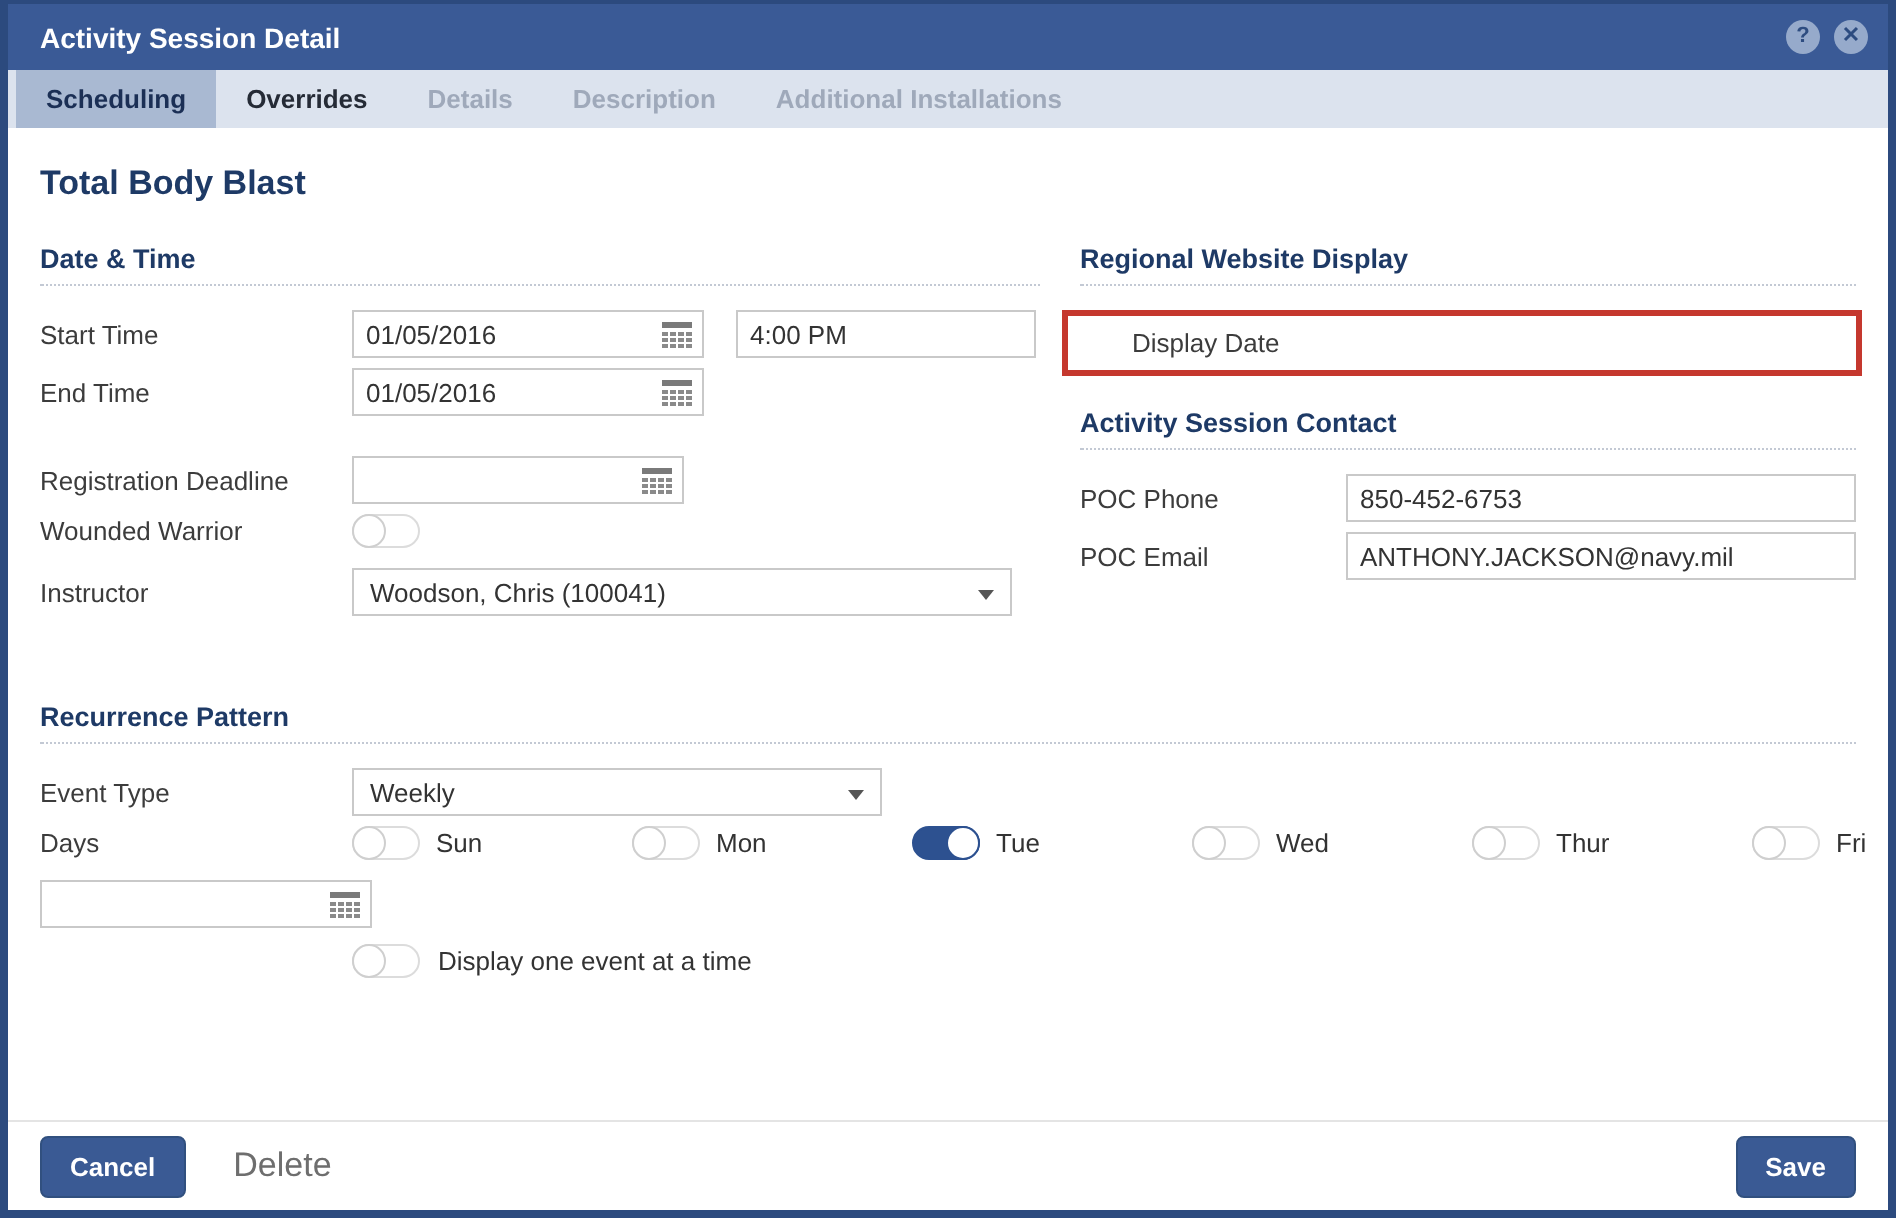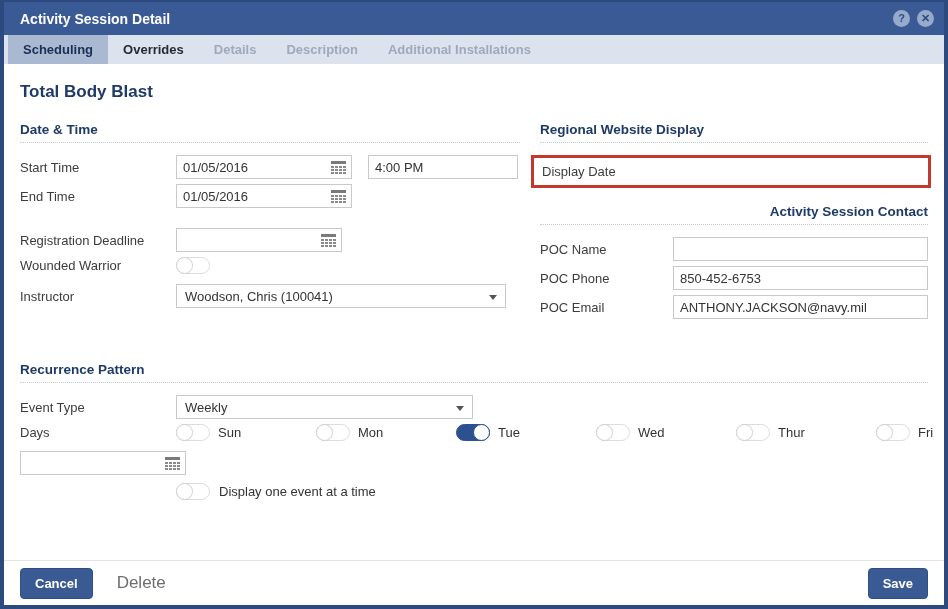--- a/index.html
+++ b/index.html
@@ -76,21 +76,21 @@
     position:relative; height:24px; border:1px solid #c9c9c9; background:#fff;
     display:flex; align-items:center; font-size:13px; color:#333;
     padding: 0 22px 0 8px; cursor:pointer;
   }
   .select .arrow {
     position:absolute; right:8px; top:10px; width:0; height:0;
     border-left:4px solid transparent; border-right:4px solid transparent;
     border-top:5px solid #555;
   }
   .w-instructor { width:330px; }
-  .w-event { width:297px; }
+  .w-event { width:265px; }
 
   
   .toggle {
     position:relative; width:34px; height:17px; border-radius:10px;
     background:#fff; border:1px solid #dcdcdc; cursor:pointer; flex:0 0 34px;
   }
   .toggle .knob {
     position:absolute; top:-1px; left:-1px; width:17px; height:17px;
     border-radius:50%; background:#fff; border:1px solid #cfcfcf;
   }
@@ -98,23 +98,23 @@
   .toggle.on .knob { left:auto; right:-1px; border-color:#2d5190; }
 
   .row-gap-lg { margin-top:20px; }
   .row-gap-md { margin-top:10px; }
 
   
   .highlight-box {
     border:3px solid #c5382e; padding:6px 8px; margin:0 -3px 16px -9px;
   }
   .highlight-box .frow { margin-bottom:0; }
-  .highlight-box .flabel { width:124px !important; flex:0 0 124px !important; }
-
-  .section-contact { margin-top:6px;text-align:right; }
+  .highlight-box .flabel { width:124px !important; flex:0 0 124px !important;margin-left:24px; }
+
+  .section-contact { margin-top:6px; }
 
   
   .recurrence { margin-top:38px; }
   .days-wrap { display:flex; align-items:center;gap:44px; }
   .day-item { display:flex; align-items:center; width:96px; }
   .day-item .dlabel { font-size:13px; color:#333; margin-left:8px; }
   .inline-toggle-row { display:flex; align-items:center; margin-top:8px; }
   .inline-toggle-row .indent { width:156px; flex:0 0 156px; }
   .inline-toggle-row .tlabel { font-size:13px; color:#333; margin-left:9px; }
 
@@ -260,26 +260,20 @@
         <div class="section-header">Regional Website Display</div>
 
         <div class="highlight-box">
           <div class="frow">
             <span class="flabel">Display Date</span>
           </div>
         </div>
 
         <div class="section-header section-contact">Activity Session Contact</div>
 
-        <div class="frow">
-          <span class="flabel">POC Name</span>
-          <div class="tbox w-flex">
-            <input type="text" value="" style="">
-          </div>
-        </div>
 
         <div class="frow">
           <span class="flabel">POC Phone</span>
           <div class="tbox w-flex">
             <input type="text" value="850-452-6753" style="">
           </div>
         </div>
 
         <div class="frow">
           <span class="flabel">POC Email</span>

